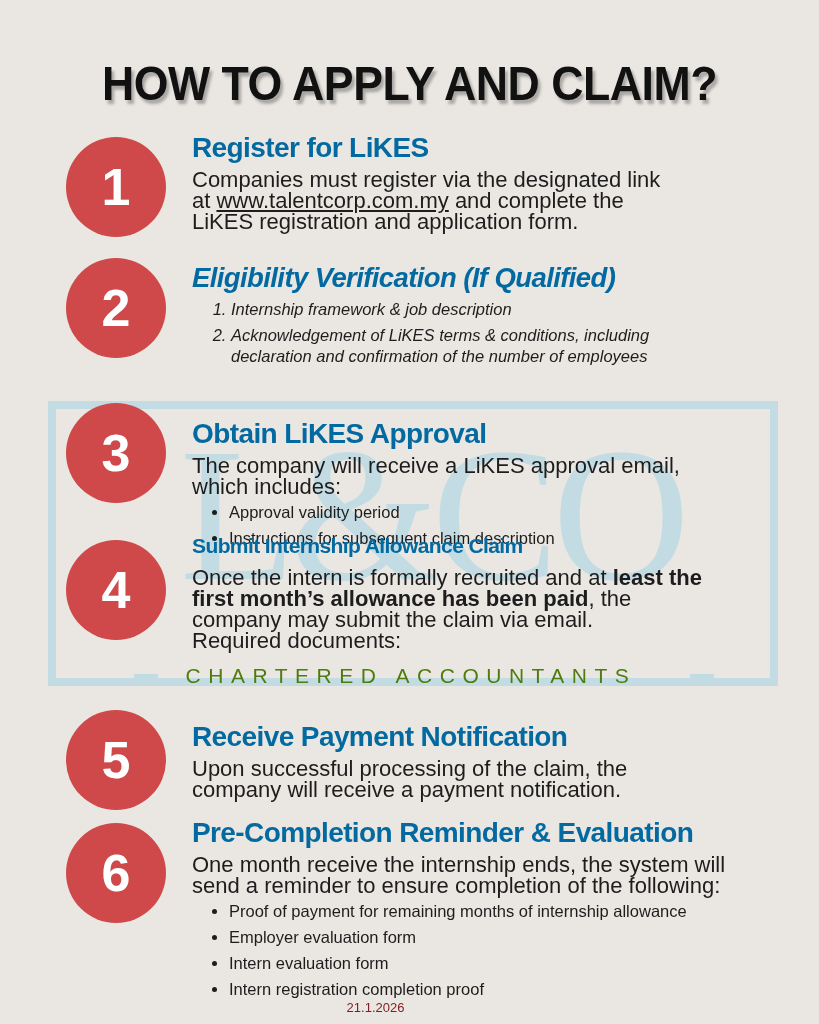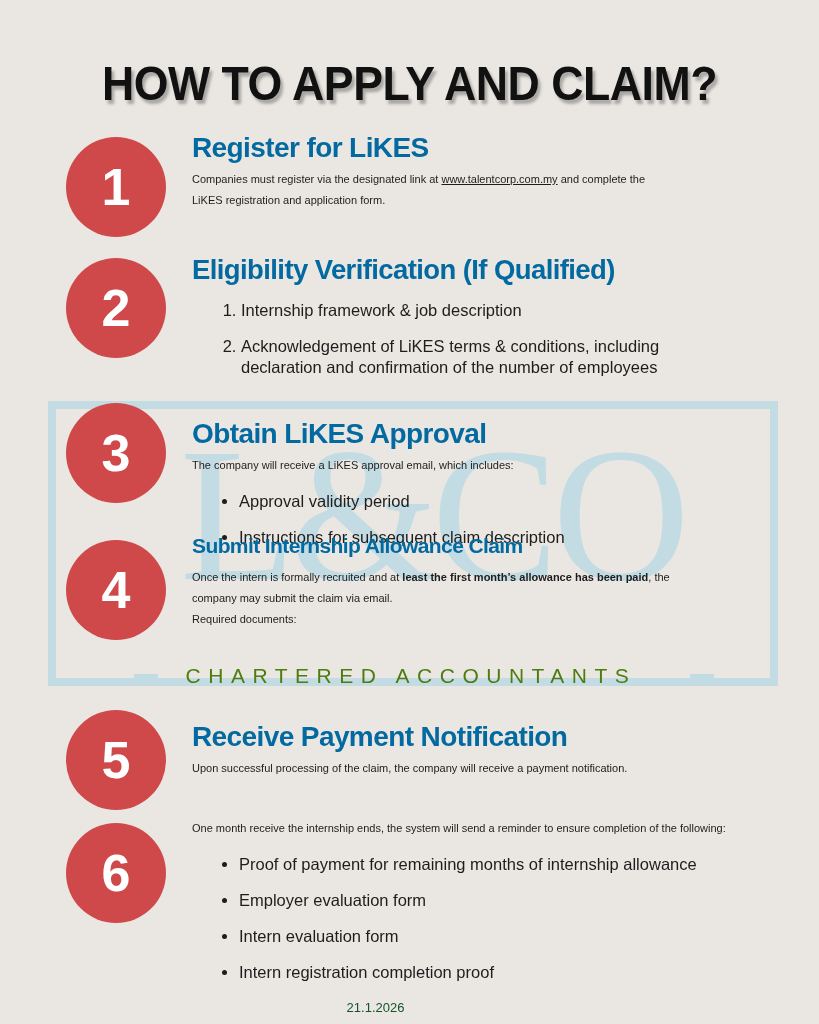--- a/index.html
+++ b/index.html
@@ -126,49 +126,49 @@
     font-family: "Liberation Sans", sans-serif;
     font-weight: bold;
     font-size: 28px;
     line-height: 30px;
     letter-spacing: -0.6px;
     margin: 0 0 6px 0;
     white-space: nowrap;
   }
   .step-text {
     color: #1D1D1D;
-    font-size: 11px;
+    font-size: 22px;
     line-height: 21px;
     margin: 0;
   }
   .step-text .link {
     text-decoration: underline;
   }
   .step-text b { font-weight: bold; }
   ul.blist, ol.nlist {
     margin: 0;
     padding: 0 0 0 32px;
     color: #1D1D1D;
     font-size: 16.5px;
     line-height: 21px;
   }
   ol.nlist { padding-left: 34px; }
   ul.blist li, ol.nlist li {
-    margin: 15px;
+    margin: 5px;
     padding: 0;
   }
   ul.blist { list-style: disc; }
   ol.nlist { list-style: decimal; }
 
   
   #step1 .circle { left: 66px; top: 137px; }
   #step1 .step-body { top: 133px; width: 480px; }
 
   #step2 .circle { left: 66px; top: 258px; }
-  #step2 .step-body { top: 255px; width: 520px; }
+  #step2 .step-body { top: 263px; width: 520px; font-style: italic; }
   #step2 .step-title { font-size: 27.5px; }
 
   #step3 .circle { left: 66px; top: 403px; }
   #step3 .step-body { top: 419px; width: 500px; }
 
   #step4 .circle { left: 66px; top: 540px; }
   #step4 .step-body { top: 531px; width: 510px; }
   #step4 .step-title { font-size: 21px; }
 
   #step5 .circle { left: 66px; top: 710px; }
@@ -178,21 +178,21 @@
   #step6 .step-body { top: 818px; width: 540px; }
 
   
   .footer-date {
     position: absolute;
     left: 0;
     top: 1000px;
     width: 751px;
     text-align: center;
     font-size: 13px;
-    color: #14532d;
+    color: #7f1d1d;
     z-index: 3;
   }
 </style>
 </head>
 <body>
 
 <div id="poster">
 
   <div class="watermark">
     <div class="wm-frame"></div>
@@ -250,20 +250,21 @@
       <div class="circle">5</div>
       <div class="step-body">
         <div class="step-title">Receive Payment Notification</div>
         <p class="step-text">Upon successful processing of the claim, the company will receive a payment notification.</p>
       </div>
     </div>
 
     <div class="step" id="step6">
       <div class="circle">6</div>
       <div class="step-body">
+        <div class="step-title">Pre-Completion Reminder &amp; Evaluation</div>
         <p class="step-text">One month receive the internship ends, the system will send a reminder to ensure completion of the following:</p>
         <ul class="blist">
           <li>Proof of payment for remaining months of internship allowance</li>
           <li>Employer evaluation form</li>
           <li>Intern evaluation form</li>
           <li>Intern registration completion proof</li>
         </ul>
       </div>
     </div>
 

